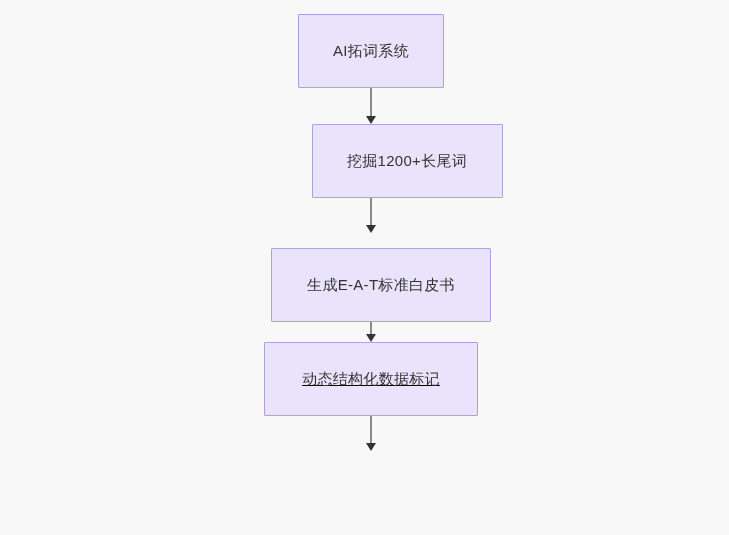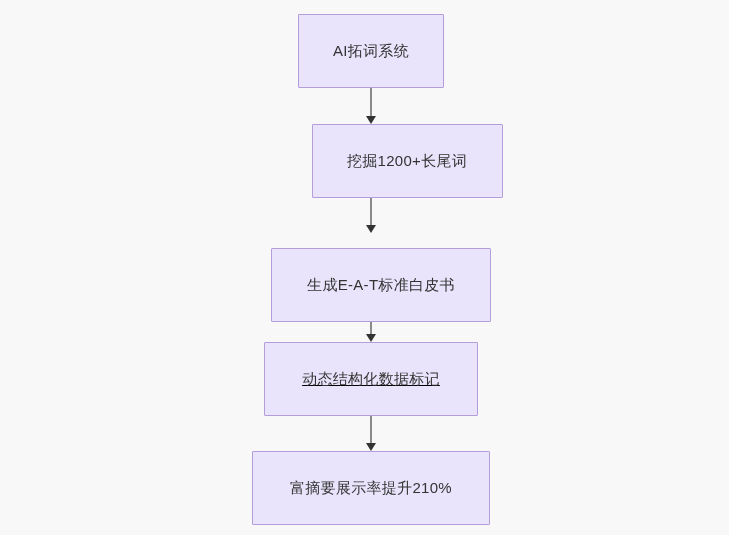--- a/index.html
+++ b/index.html
@@ -93,17 +93,14 @@
   </div>
 
   <div class="node" id="node-3" style="width:220px; left:261px; top:248px;margin-left:10px;">
     <span class="node-label">生成E-A-T标准白皮书</span>
   </div>
 
   <div class="node" id="node-4" style="width:214px; left:264px; top:342px;text-decoration:underline;">
     <span class="node-label">动态结构化数据标记</span>
   </div>
 
-  <div class="node" id="node-5" style="width:238px; left:252px; top:451px;">
-    <span class="node-label">富摘要展示率提升210%</span>
-  </div>
 
 </div>
 
 </body></html>

